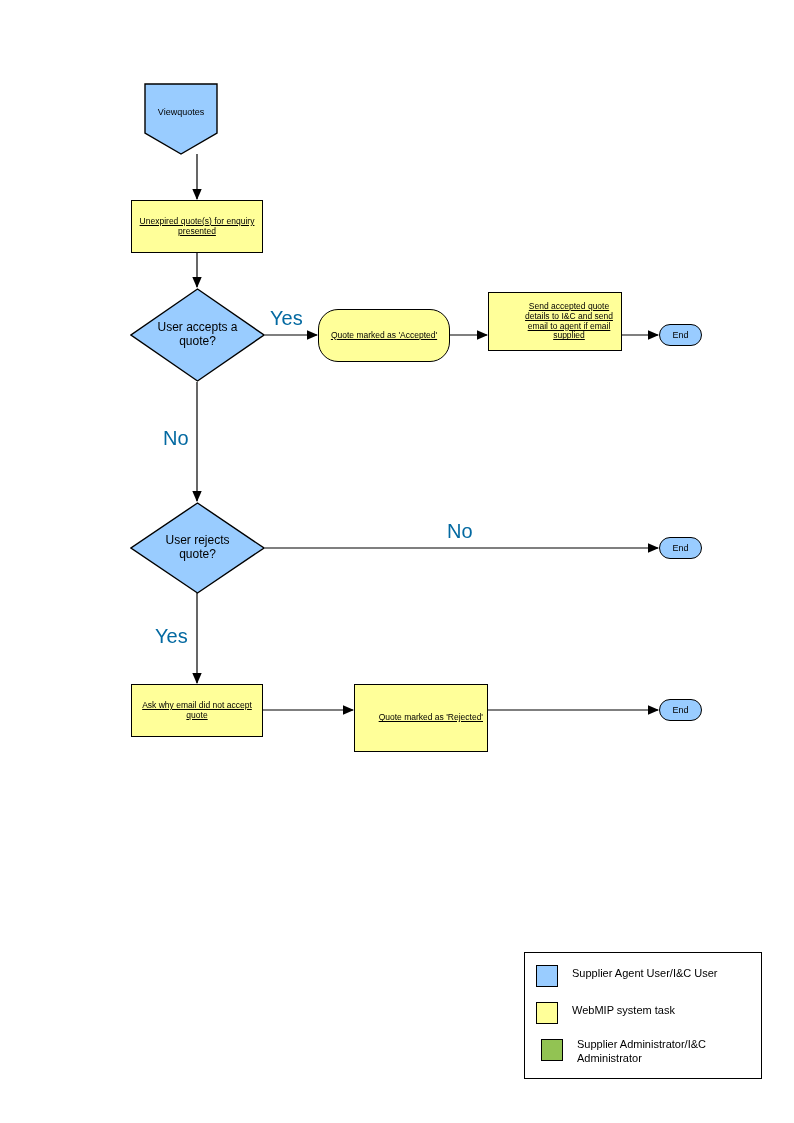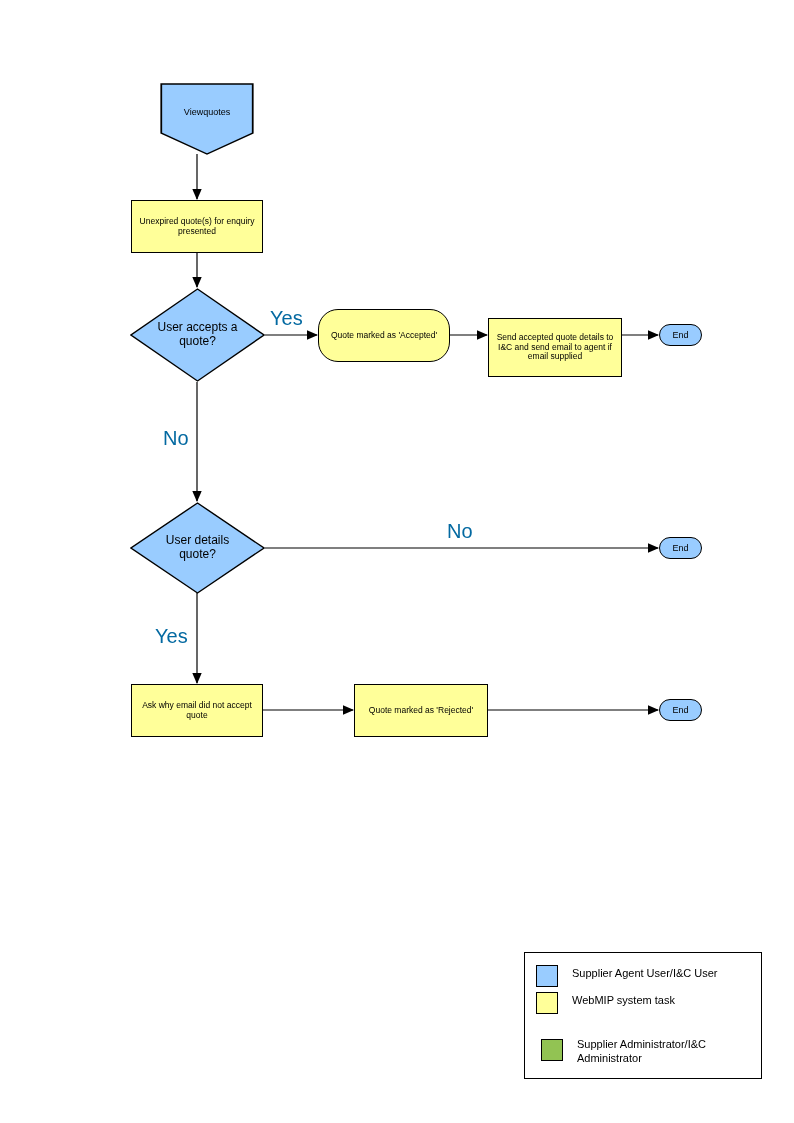--- a/index.html
+++ b/index.html
@@ -30,20 +30,21 @@
     text-align: center;
     color: #000000;
     line-height: 1.15;
   }
   
   .task {
     background: #ffff99;
     border: 1px solid #000000;
     font-size: 8.5px;
     padding: 2px 4px;
+    text-decoration: underline;
   }
   
   .decision {
     background: transparent;
     font-size: 12px;
   }
   .decision .dshape {
     position: absolute;
     left: 0; top: 0;
     width: 100%;
@@ -138,21 +139,21 @@
     <line x1="265" y1="548" x2="658" y2="548" marker-end="url(#arrow)"></line>
 
     <line x1="197" y1="593" x2="197" y2="683" marker-end="url(#arrow)"></line>
 
     <line x1="263" y1="710" x2="353" y2="710" marker-end="url(#arrow)"></line>
 
     <line x1="488" y1="710" x2="658" y2="710" marker-end="url(#arrow)"></line>
   </g>
 </svg>
 
-<div class="node start" style="left:160px; top:83px; width:94px; height:72px;">
+<div class="node start" style="left:144px; top:83px; width:74px; height:72px;">
   <svg class="pshape" viewBox="0 0 74 72" preserveAspectRatio="none">
     <polygon points="1,1 73,1 73,50 37,71 1,50" fill="#99ccff" stroke="#000000" stroke-width="1.4"></polygon>
   </svg>
   <span class="plabel">Viewquotes</span>
 </div>
 
 <div class="node task" style="left:131px; top:200px; width:132px; height:53px;">
   <span>Unexpired quote(s) for enquiry presented</span>
 </div>
 
@@ -160,44 +161,44 @@
   <svg class="dshape" viewBox="0 0 135 94" preserveAspectRatio="none">
     <polygon points="67.5,1 134,47 67.5,93 1,47" fill="#99ccff" stroke="#000000" stroke-width="1.4"></polygon>
   </svg>
   <span class="dlabel">User accepts a quote?</span>
 </div>
 
 <div class="node task" style="left:318px; top:309px; width:132px; height:53px;border-radius:20px;">
   <span>Quote  marked as 'Accepted'</span>
 </div>
 
-<div class="node task" style="left:488px; top:318px; width:134px; height:59px;">
+<div class="node task" style="left:488px; top:292px; width:134px; height:59px;padding-left:32px;">
   <span>Send accepted quote details to I&amp;C and send email to agent if email supplied</span>
 </div>
 
 <div class="node end" style="left:659px; top:324px; width:43px; height:22px;">
   <span>End</span>
 </div>
 
 <div class="node decision" style="left:130px; top:502px; width:135px; height:92px;">
   <svg class="dshape" viewBox="0 0 135 92" preserveAspectRatio="none">
     <polygon points="67.5,1 134,46 67.5,91 1,46" fill="#99ccff" stroke="#000000" stroke-width="1.4"></polygon>
   </svg>
-  <span class="dlabel">User details quote?</span>
+  <span class="dlabel">User rejects quote?</span>
 </div>
 
 <div class="node end" style="left:659px; top:537px; width:43px; height:22px;">
   <span>End</span>
 </div>
 
 <div class="node task" style="left:131px; top:684px; width:132px; height:53px;">
   <span>Ask why email did not accept quote</span>
 </div>
 
-<div class="node task" style="left:354px; top:684px; width:134px; height:53px;">
+<div class="node task" style="left:354px; top:684px; width:134px; height:68px;justify-content:flex-end;">
   <span>Quote  marked as 'Rejected'</span>
 </div>
 
 <div class="node end" style="left:659px; top:699px; width:43px; height:22px;">
   <span>End</span>
 </div>
 
 <div class="edge-label" style="left:270px; top:308px;">Yes</div>
 
 <div class="edge-label" style="left:163px; top:428px;">No</div>
@@ -206,21 +207,21 @@
 
 <div class="edge-label" style="left:155px; top:626px;">Yes</div>
 
 <div class="legend" style="left:503px; top:952px; width:238px; height:127px;margin-left:21px;">
 
   <div class="legend-row" style="left:11px; top:12px;">
     <span class="legend-swatch" style="background:#99ccff;"></span>
     <span class="legend-text">Supplier Agent User/I&amp;C User</span>
   </div>
 
-  <div class="legend-row" style="left:11px; top:39px;">
+  <div class="legend-row" style="left:11px; top:49px;">
     <span class="legend-swatch" style="background:#ffff99;"></span>
     <span class="legend-text">WebMIP system task</span>
   </div>
 
   <div class="legend-row" style="left:16px; top:86px; width:215px;">
     <span class="legend-swatch" style="background:#92c353;"></span>
     <span class="legend-text" style="margin-top:-1px;">Supplier Administrator/I&amp;C Administrator</span>
   </div>
 </div>
 

